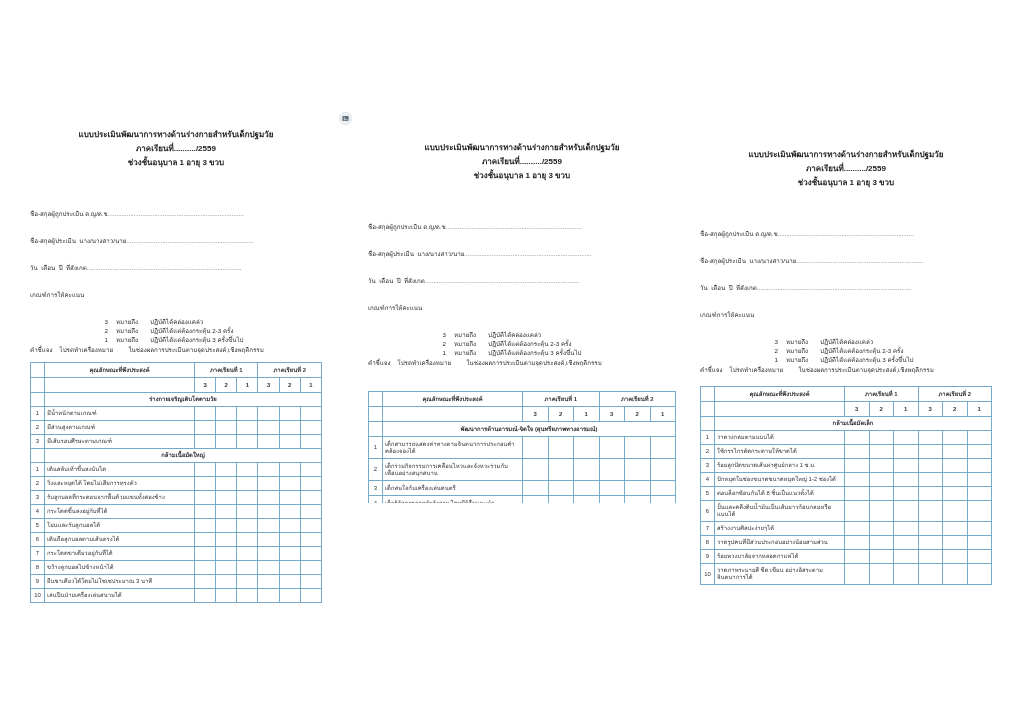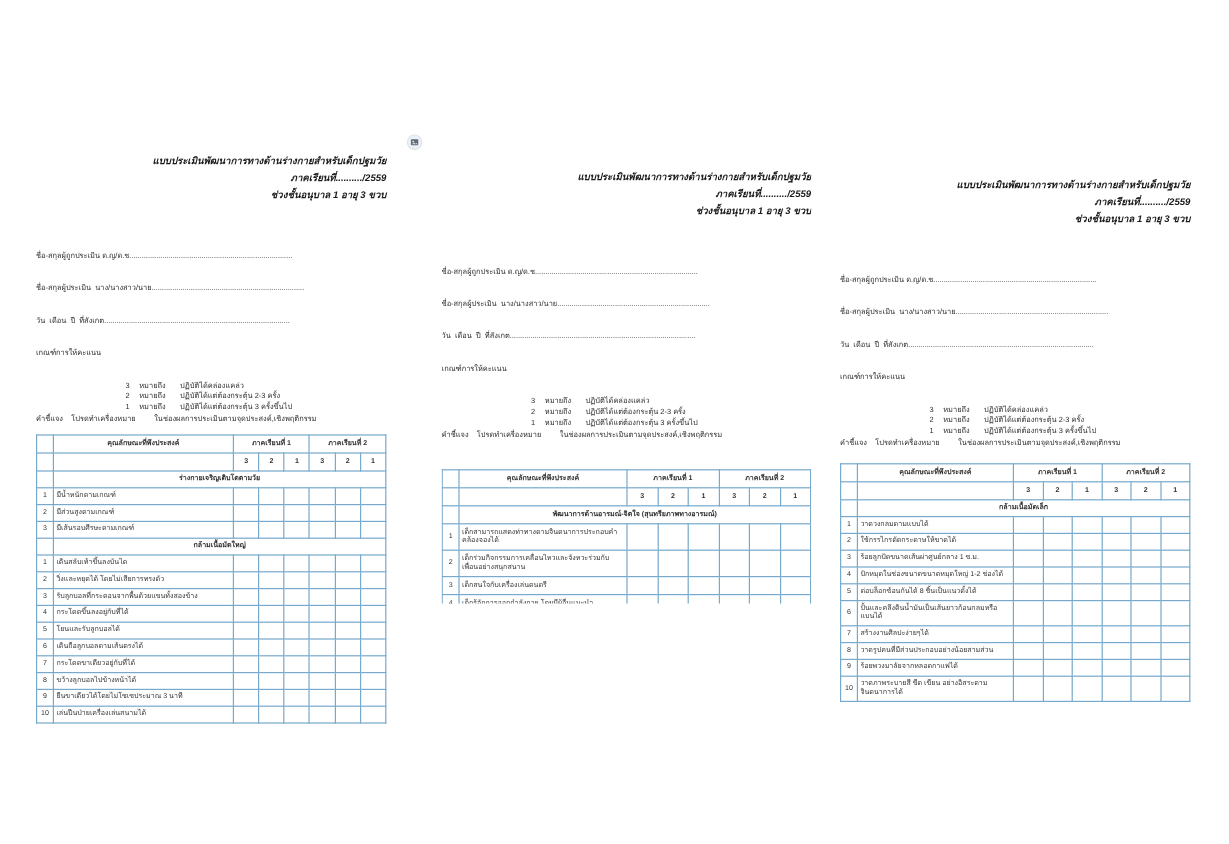--- a/index.html
+++ b/index.html
@@ -2,21 +2,21 @@
 <html><head>
 <meta charset="utf-8">
 <style>
   html,body{margin:0;padding:0;background:#ffffff;}
   .canvas{position:relative;width:1024px;height:703px;background:#ffffff;overflow:hidden;
           font-family:"Liberation Sans","DejaVu Sans",sans-serif;}
   .page{position:absolute;background:#ffffff;color:#222;padding-top:3px;}
   .p1{left:30px;top:125px;width:292px;}
   .p2{left:368px;top:138px;width:308px;height:362px;overflow:hidden;}
   .p3{left:700px;top:145px;width:292px;}
-  .title{text-align:right;font-weight:bold;font-size:8px;line-height:14px;color:#1a1a1a;font-style:italic;}
+  .title{text-align:center;font-weight:bold;font-size:8px;line-height:14px;color:#1a1a1a;}
   .fields{margin-top:21px;font-size:6.2px;line-height:9px;white-space:pre-wrap;color:#2b2b2b;}
   .crit-block{margin-left:72px;}
   .crit{display:flex;gap:8px;font-size:6.2px;line-height:9px;color:#2b2b2b;}
   .crit .s{width:6px;text-align:right;}
   .crit .lbl{width:26px;}
   .instr{font-size:6.2px;line-height:9px;white-space:pre-wrap;color:#2b2b2b;margin-top:1px;}
   table{border-collapse:collapse;width:100%;table-layout:fixed;}
   .p1 table{margin-top:8px;}
   .p2 table{margin-top:24px;}
   .p3 table{margin-top:12px;}

